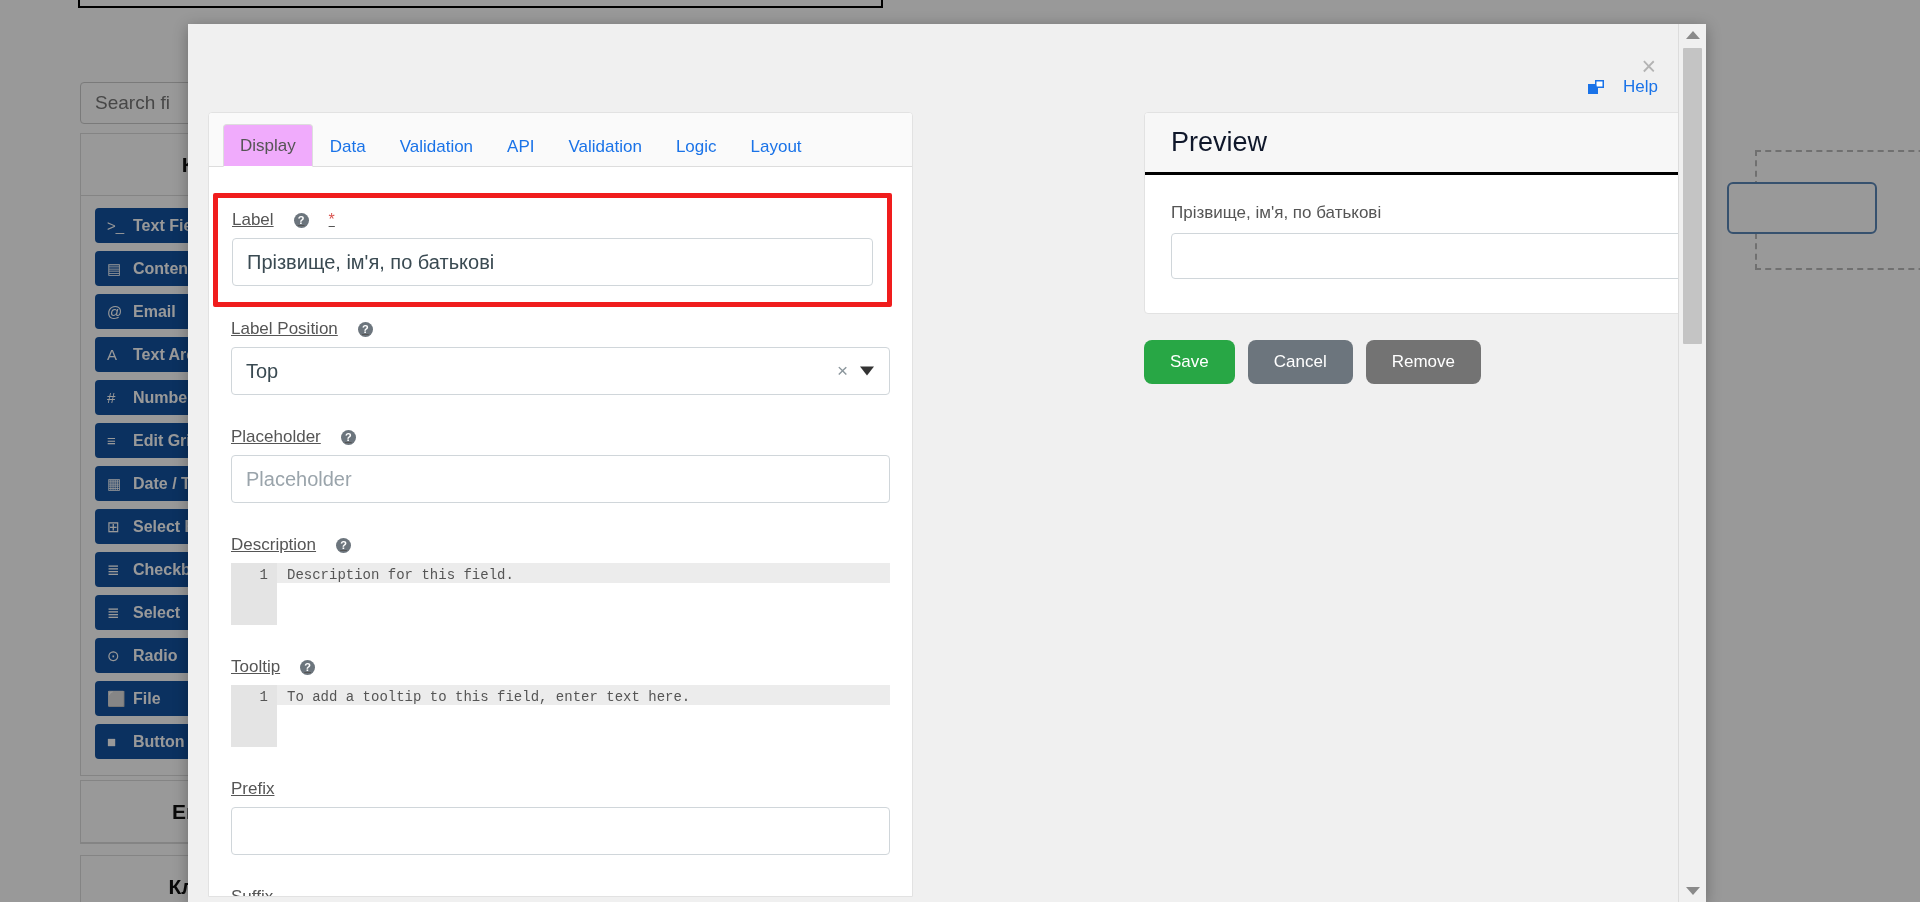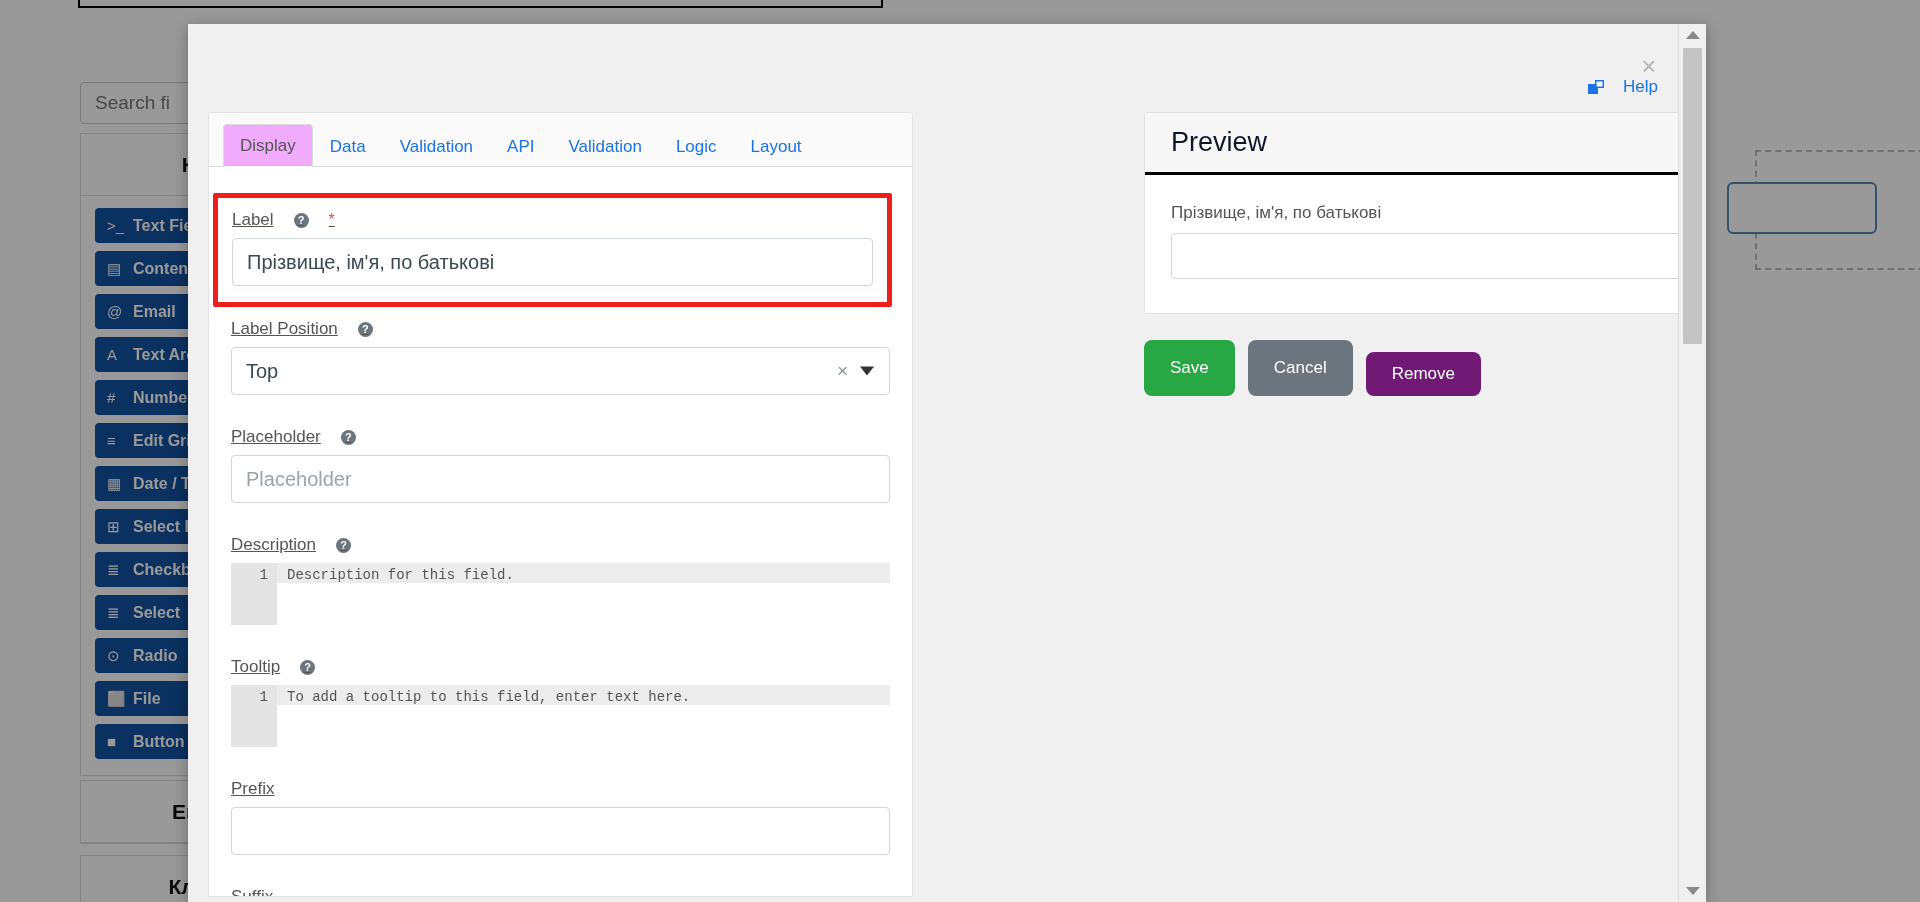--- a/index.html
+++ b/index.html
@@ -310,21 +310,21 @@
     border: none;
     border-radius: 8px;
     color: #fff;
     font-size: 17px;
     padding: 12px 26px;
     cursor: pointer;
     font-family: "Liberation Sans", sans-serif;
   }
   .btn-save { background: #28a745; }
   .btn-cancel { background: #6c757d; }
-  .btn-remove { background: #701a75; margin-top: 12px; }
+  .btn-remove { background: #737373; }
 
   
   .mscroll {
     position: absolute;
     right: 0; top: 0; bottom: 0;
     width: 28px;
     background: #f0f0f0;
     border-left: 1px solid #dcdcdc;
   }
   .mscroll .arrow-up, .mscroll .arrow-down {

